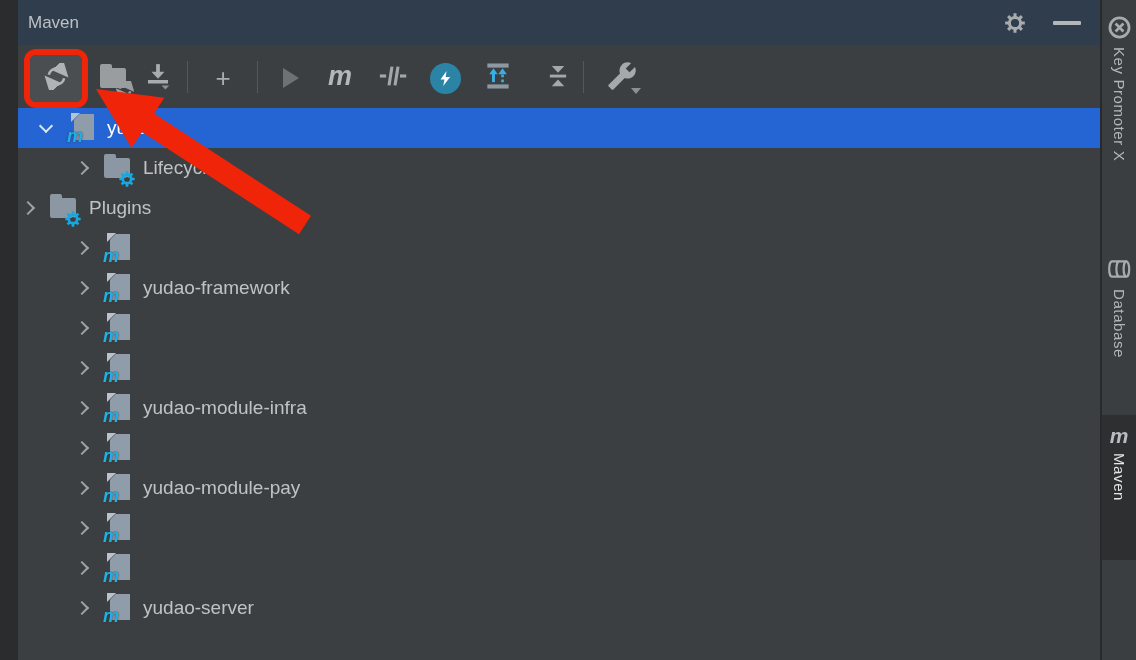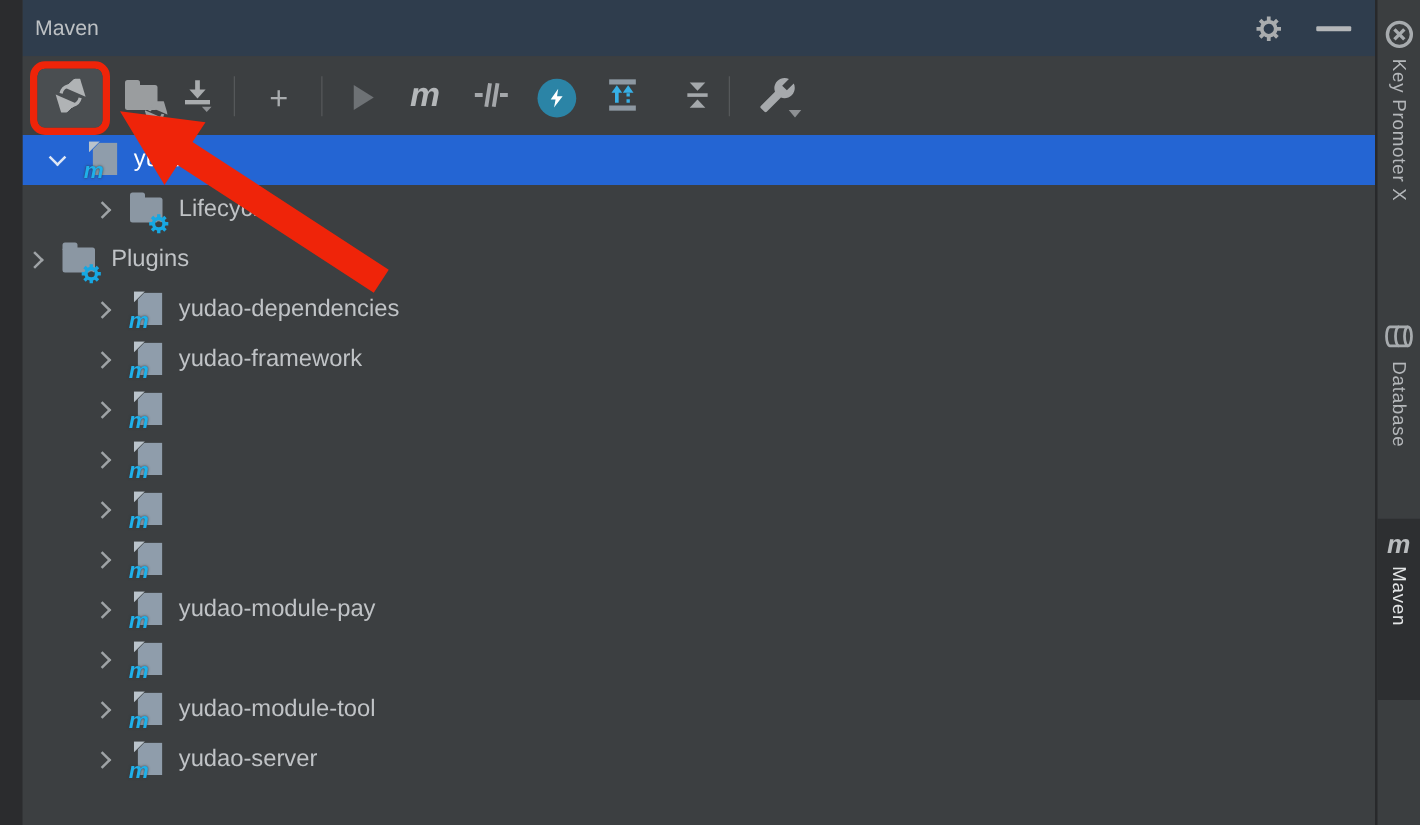--- a/index.html
+++ b/index.html
@@ -275,21 +275,20 @@
   </div>
         <div class="tree-row" style="padding-left: 54px;">
     <span class="chevron right"></span>
     <span class="icon-slot">
             <span class="mvn-icon">
     <span class="body"></span>
               <span class="fold"></span>
               <span class="module-m">m</span>
   </span>
           </span>
-    <span class="row-label">yudao-dependencies</span>
   </div>
         <div class="tree-row" style="padding-left: 54px;">
     <span class="chevron right"></span>
     <span class="icon-slot">
             <span class="mvn-icon">
     <span class="body"></span>
               <span class="fold"></span>
               <span class="module-m">m</span>
   </span>
           </span>
@@ -317,20 +316,21 @@
   </div>
         <div class="tree-row" style="padding-left: 54px;">
     <span class="chevron right"></span>
     <span class="icon-slot">
             <span class="mvn-icon">
     <span class="body"></span>
               <span class="fold"></span>
               <span class="module-m">m</span>
   </span>
           </span>
+    <span class="row-label">yudao-module-infra</span>
   </div>
         <div class="tree-row" style="padding-left: 54px;">
     <span class="chevron right"></span>
     <span class="icon-slot">
             <span class="mvn-icon">
     <span class="body"></span>
               <span class="fold"></span>
               <span class="module-m">m</span>
   </span>
           </span>
@@ -358,21 +358,20 @@
   </div>
         <div class="tree-row" style="padding-left: 54px;">
     <span class="chevron right"></span>
     <span class="icon-slot">
             <span class="mvn-icon">
     <span class="body"></span>
               <span class="fold"></span>
               <span class="module-m">m</span>
   </span>
           </span>
-    <span class="row-label">yudao-module-tool</span>
   </div>
         <div class="tree-row" style="padding-left: 54px;">
     <span class="chevron right"></span>
     <span class="icon-slot">
             <span class="mvn-icon">
     <span class="body"></span>
               <span class="fold"></span>
               <span class="module-m">m</span>
   </span>
           </span>

